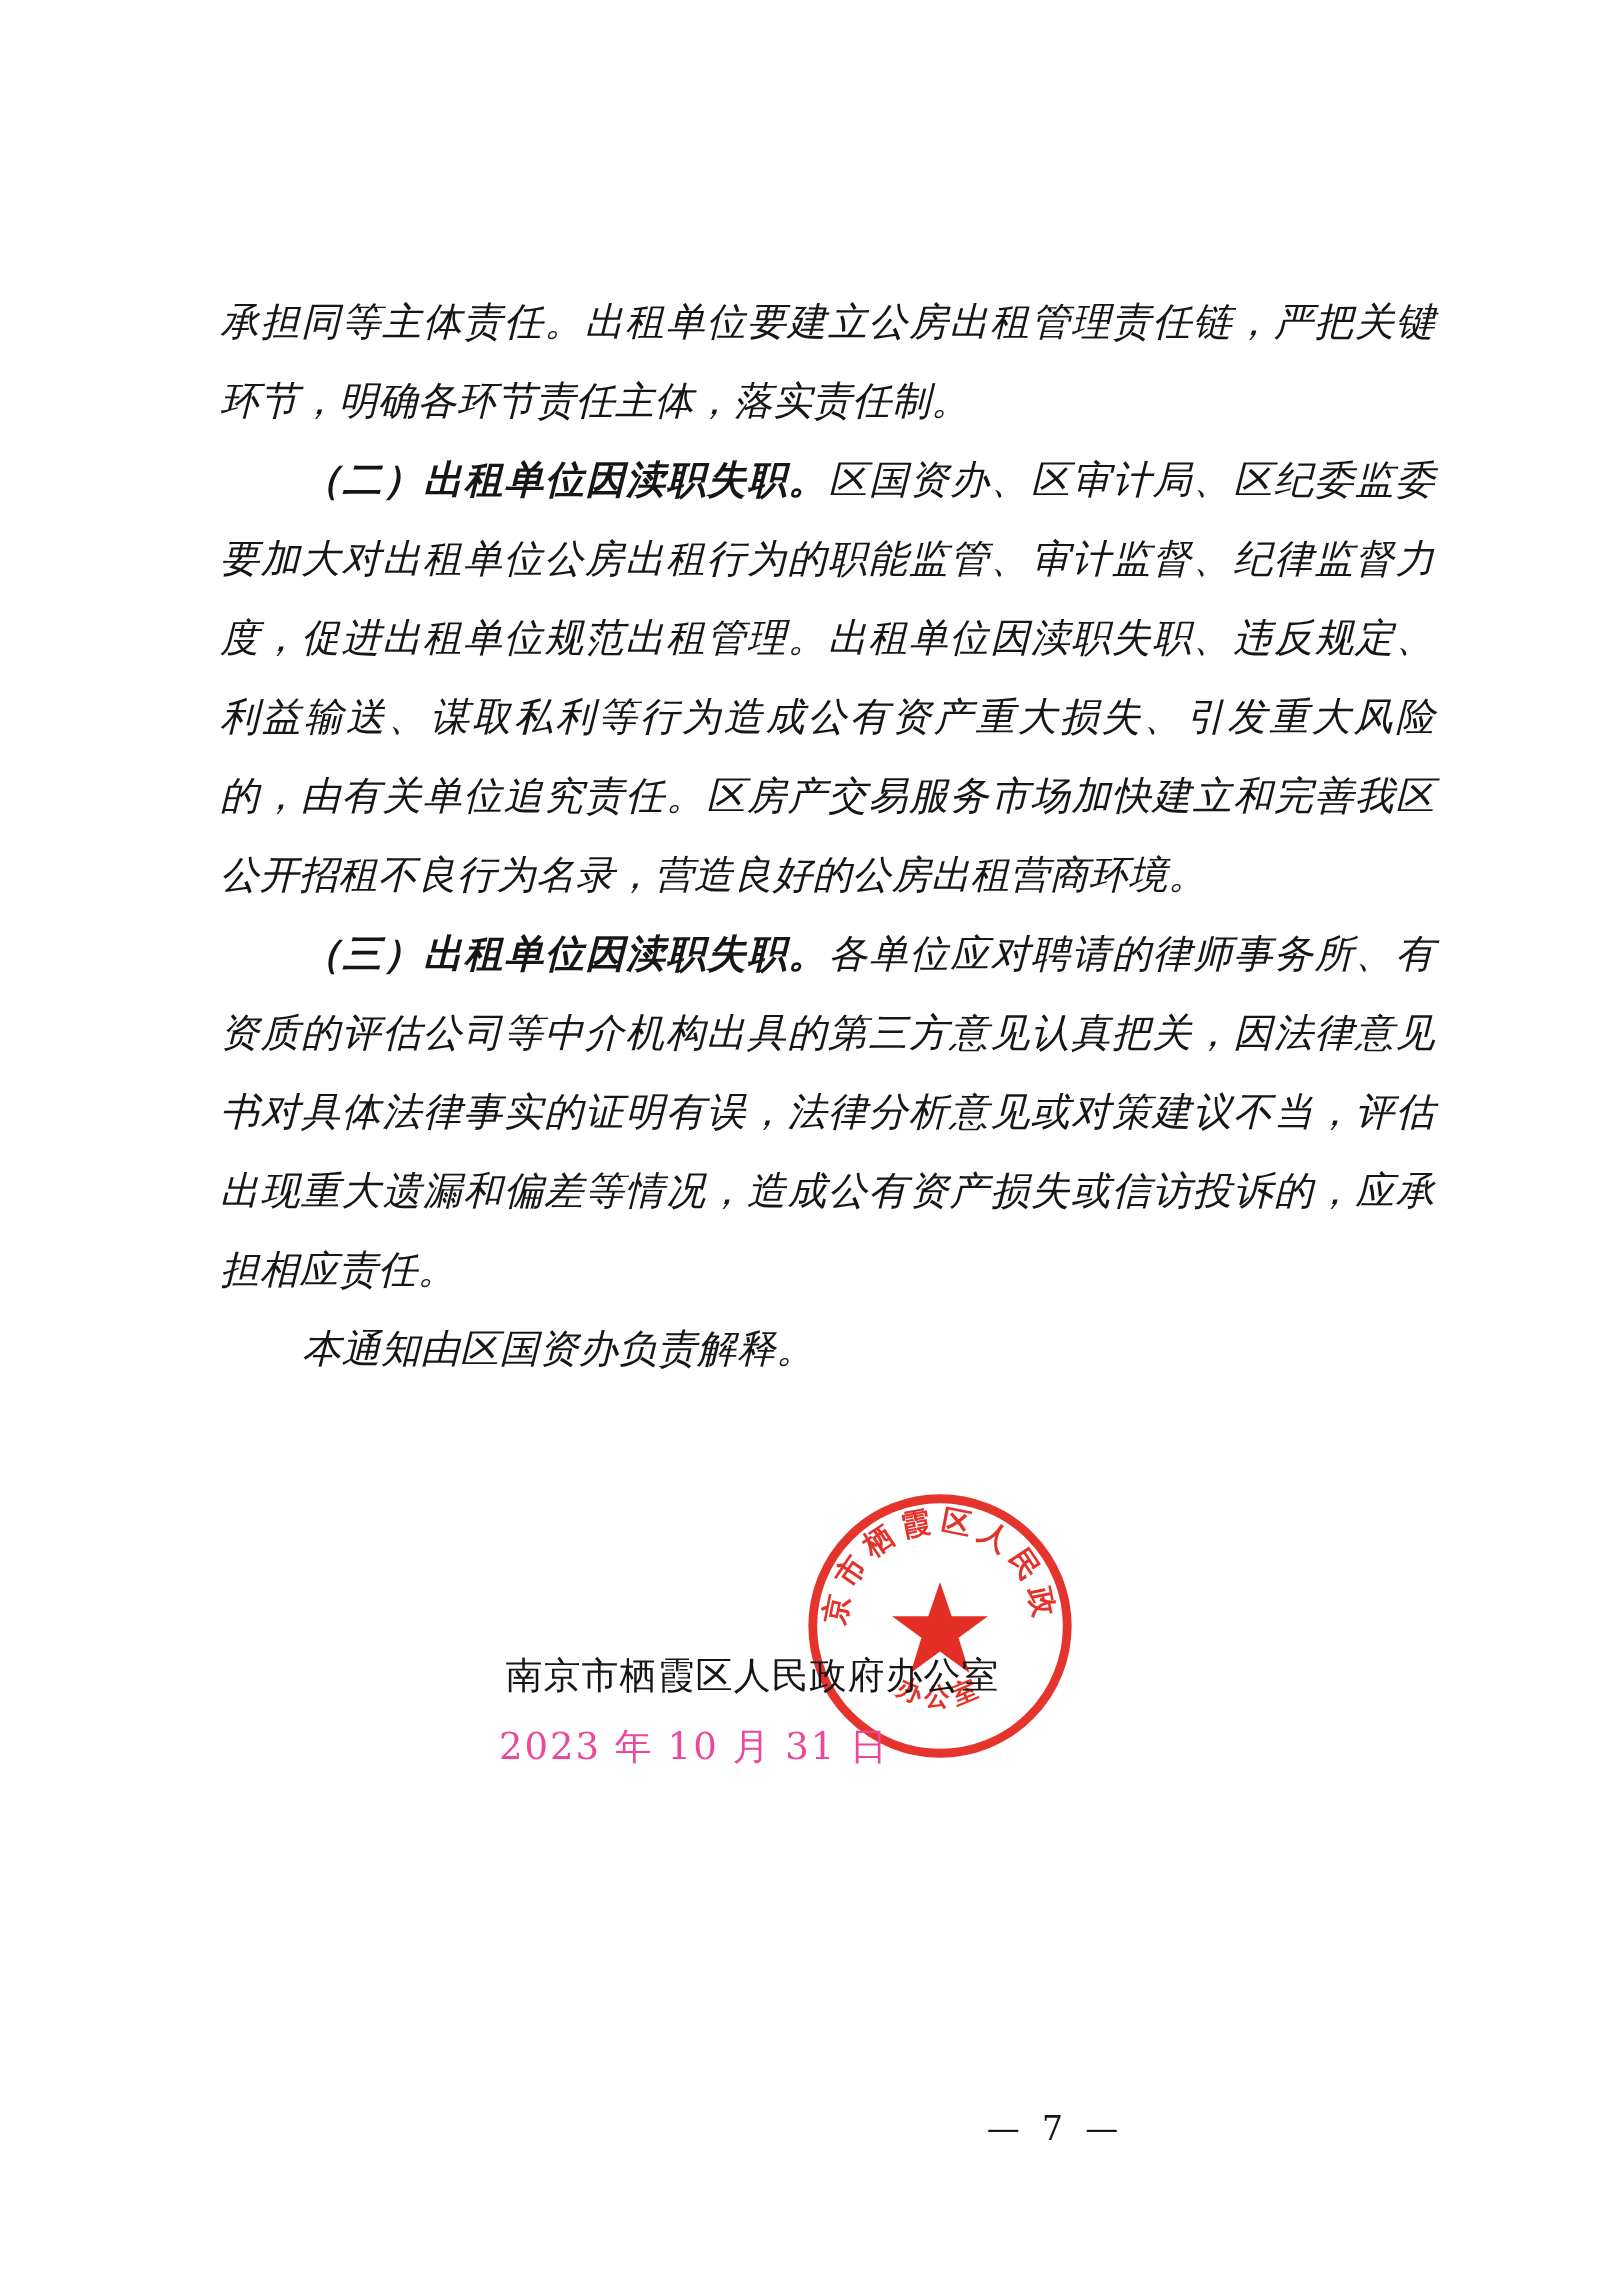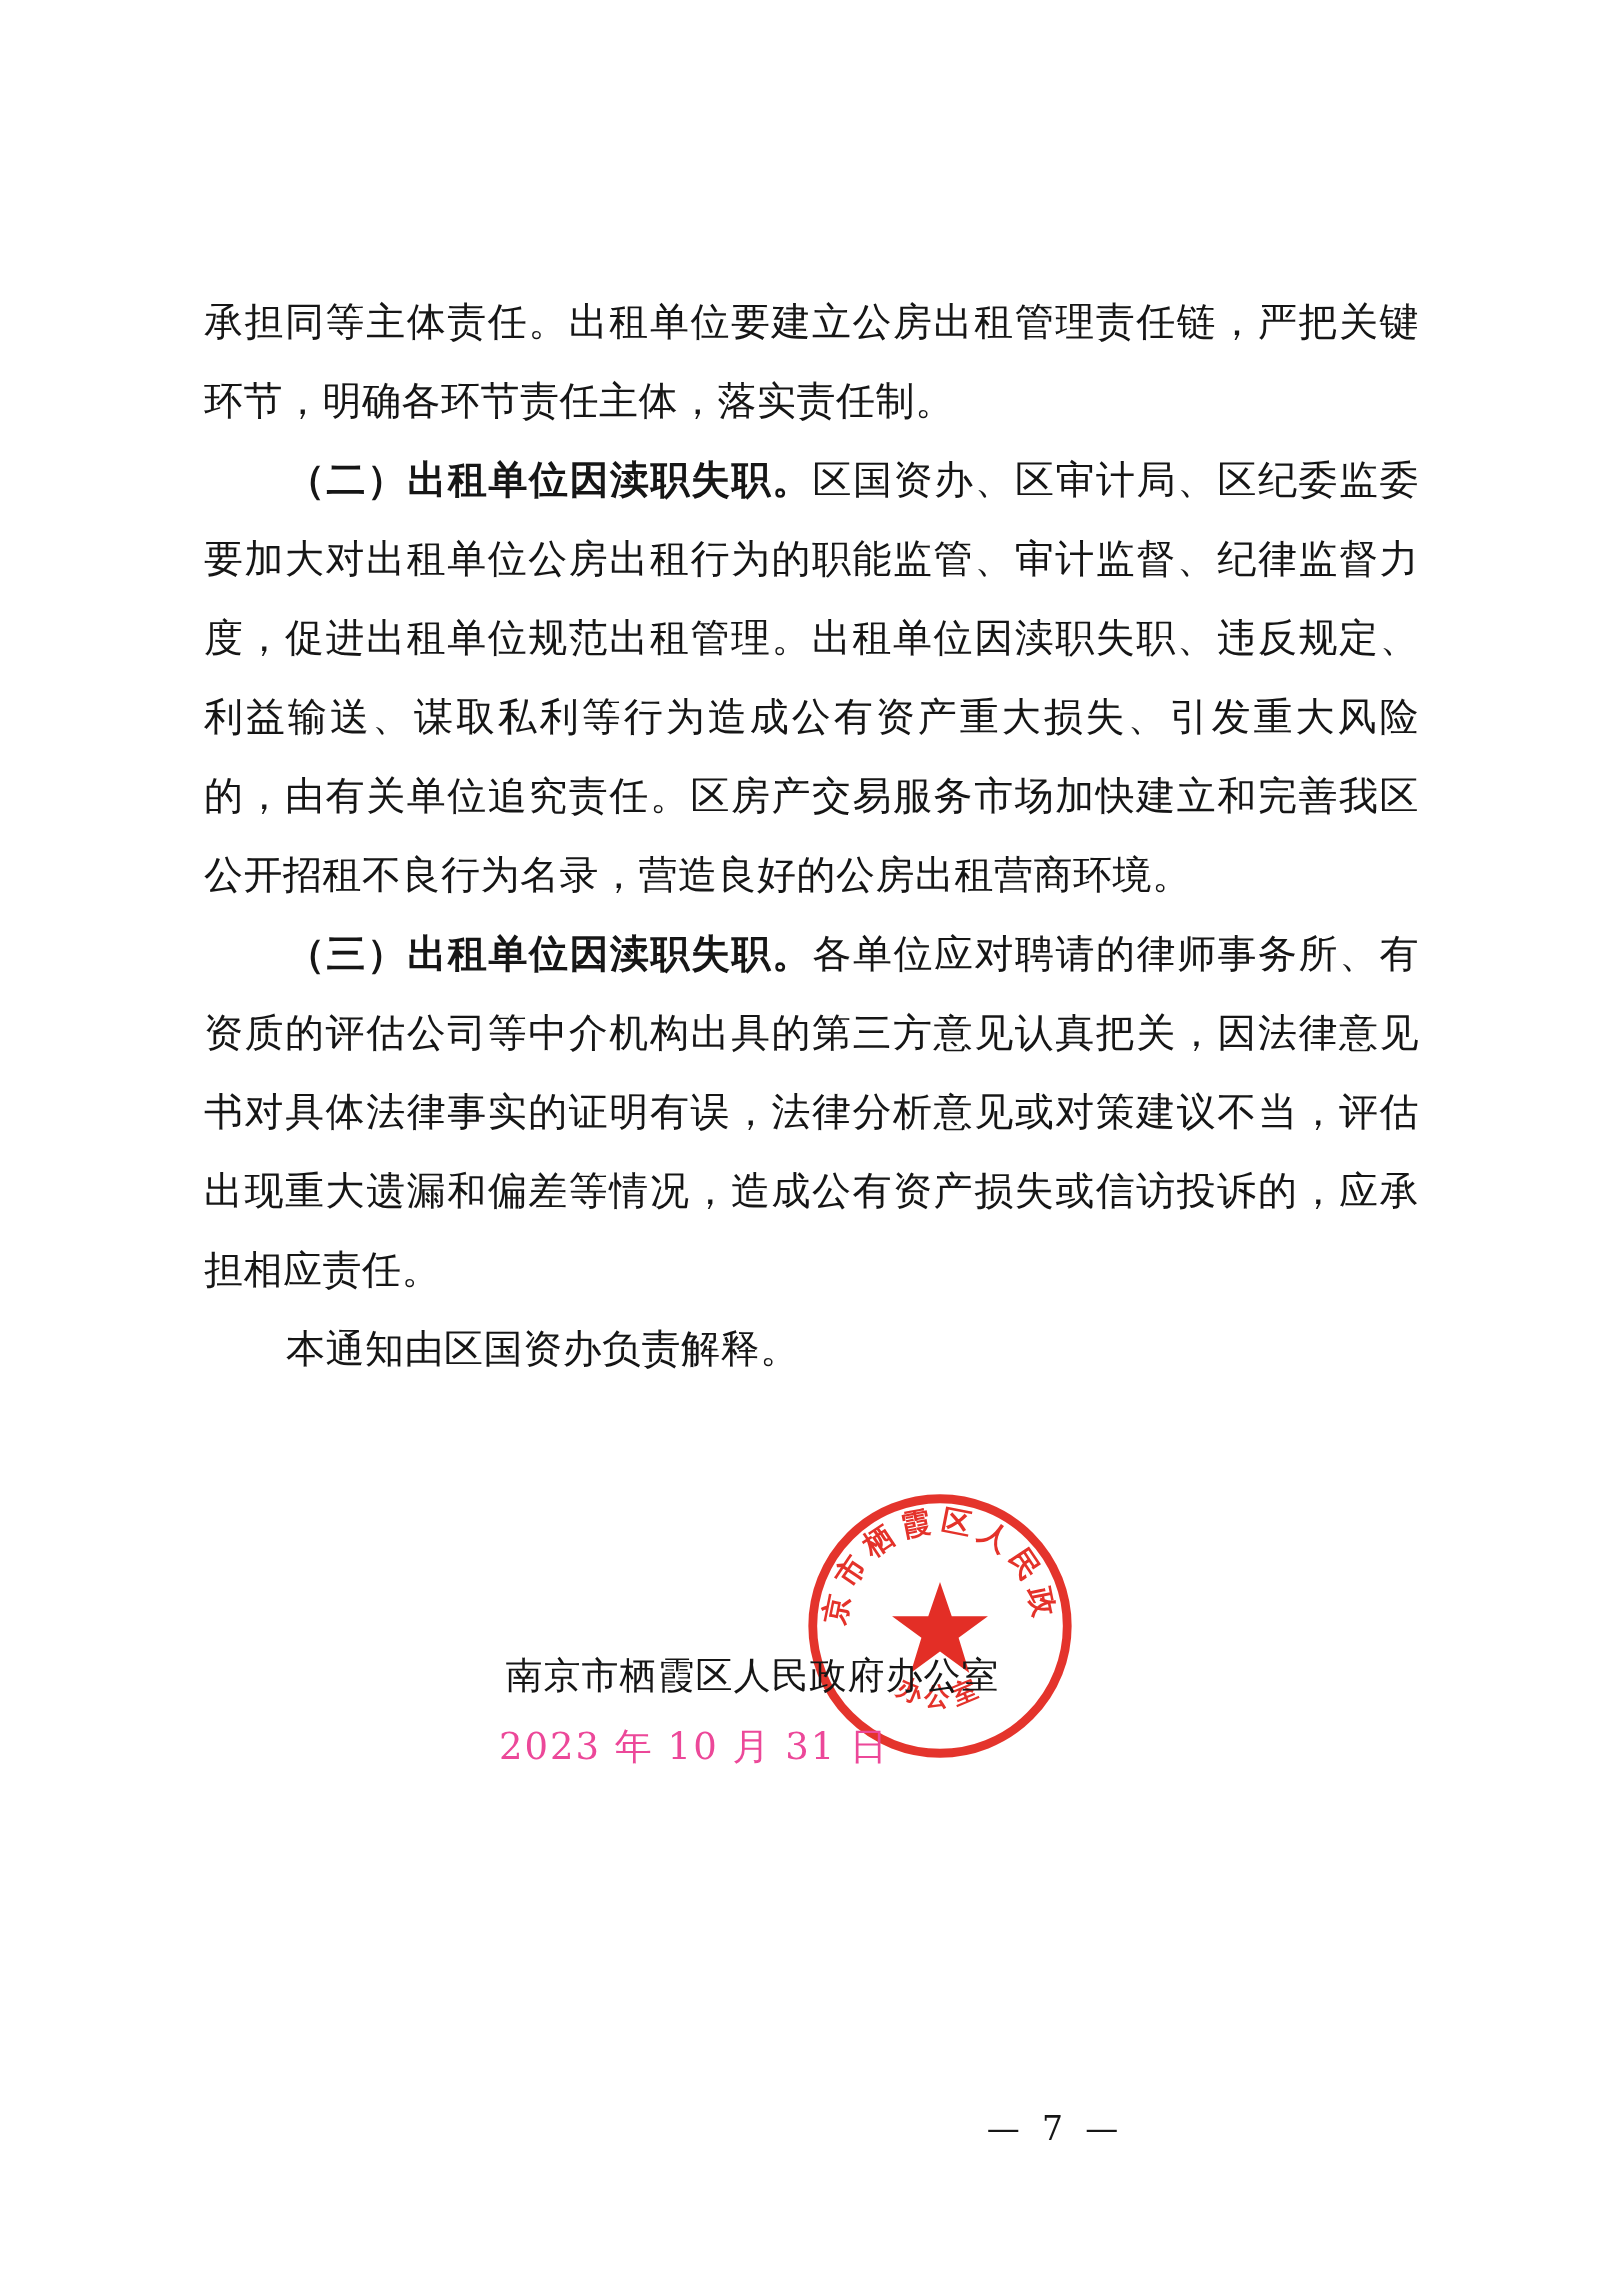--- a/index.html
+++ b/index.html
@@ -11,23 +11,24 @@
     position: relative;
     width: 1621px;
     height: 2293px;
     background: #ffffff;
     margin: 0 auto;
     overflow: hidden;
     font-family: "DejaVu Serif", "Liberation Serif", serif;
   }
   .body-area {
     position: absolute;
-    left: 204px;
+    left: 220px;
     top: 282px;
     width: 1215px;
+    font-style: italic;
   }
   .para {
     font-family: "DejaVu Serif", "Liberation Serif", serif;
     font-size: 39px;
     line-height: 79px;
     color: #161616;
     text-align: justify;
     text-justify: inter-ideograph;
     letter-spacing: 0.5px;
     margin: 0 0 0 0;

